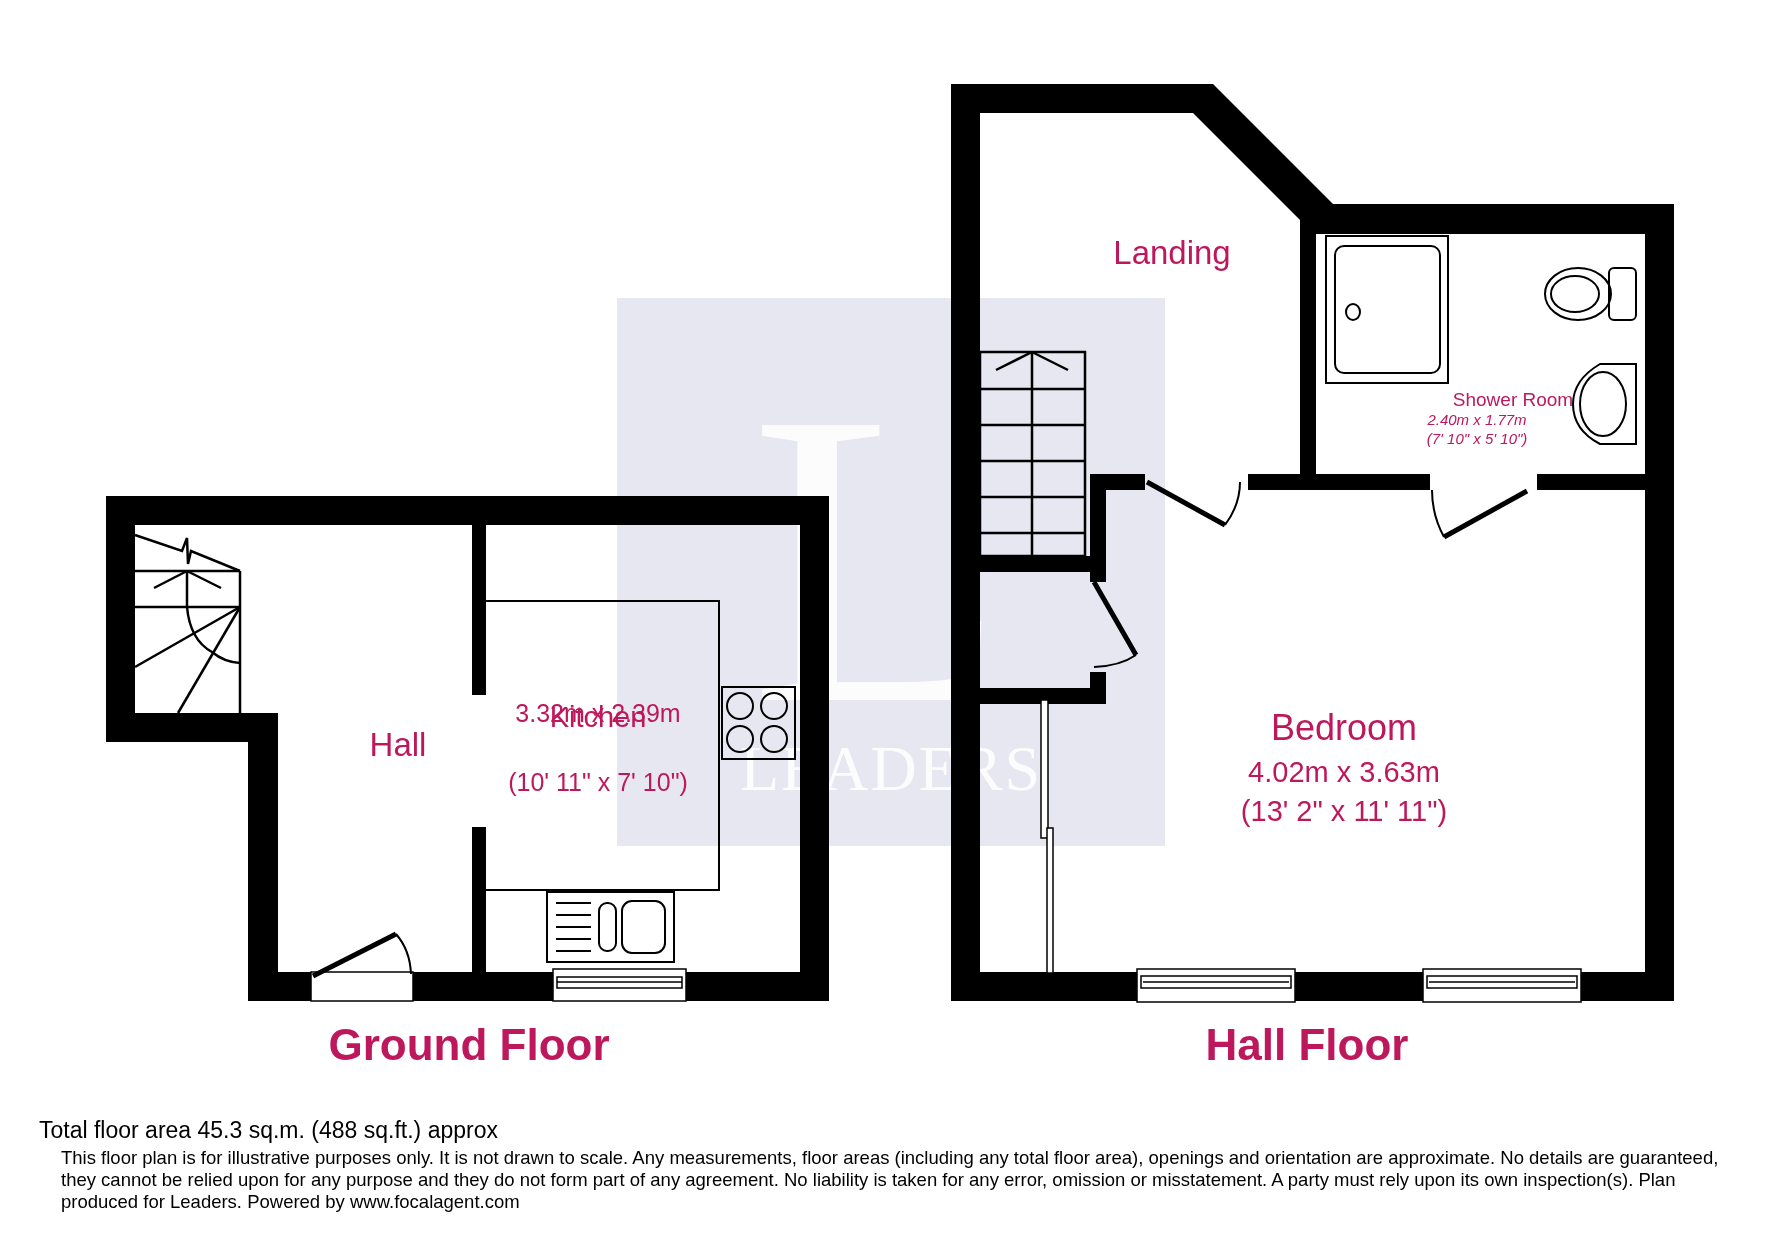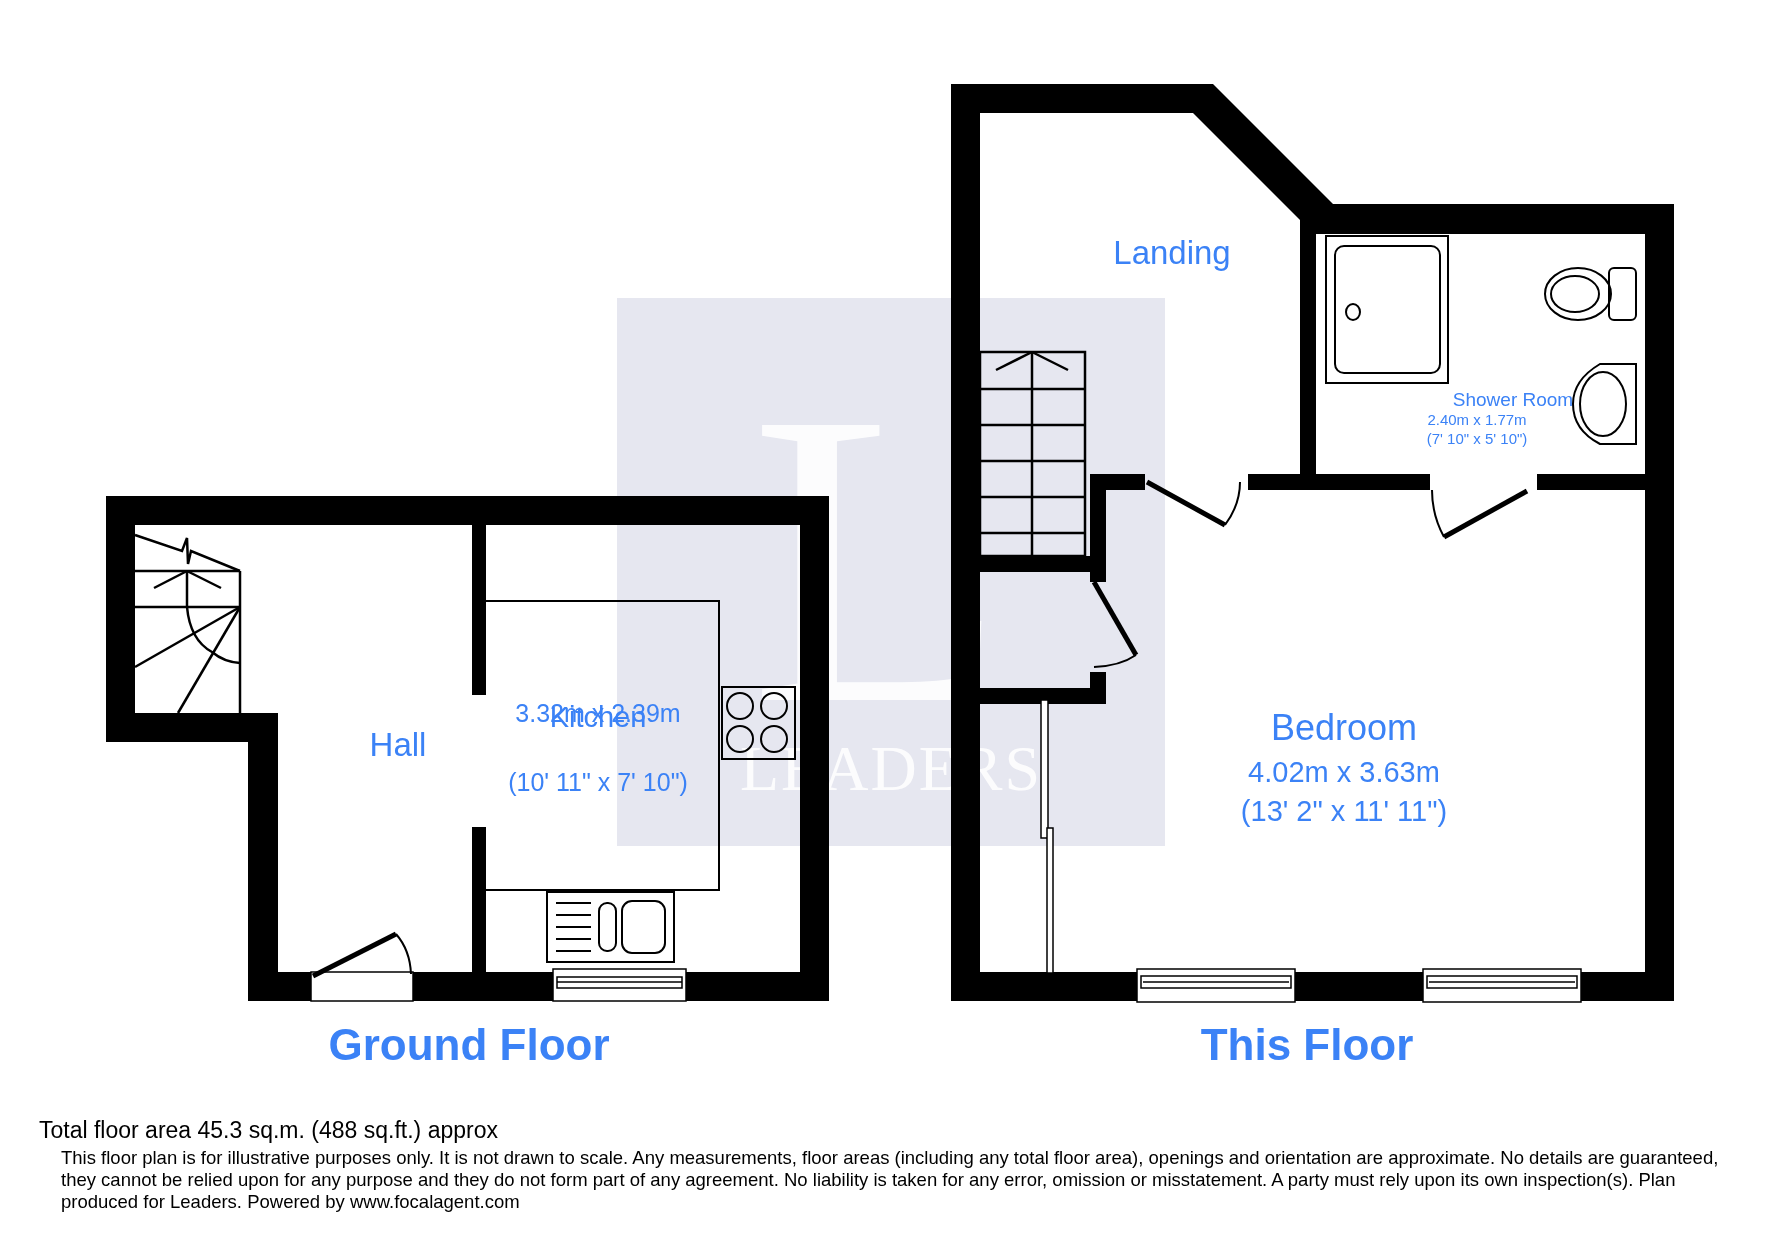--- a/index.html
+++ b/index.html
@@ -1,22 +1,22 @@
 <!DOCTYPE html>
 <html><head>
 <meta charset="utf-8">
 <style>
   html,body{margin:0;padding:0;background:#ffffff;}
   body{width:1771px;height:1240px;position:relative;overflow:hidden;font-family:"Liberation Sans",sans-serif;}
   #plan{position:absolute;left:0;top:0;width:1771px;height:1240px;}
-  .lbl{position:absolute;color:#3b82f6;white-space:nowrap;text-align:left;transform:translateX(-50%);line-height:1.15;}
+  .lbl{position:absolute;color:#be185d;white-space:nowrap;text-align:left;transform:translateX(-50%);line-height:1.15;}
   .room-name{font-size:33px;}
   .room-dim{font-size:25px;}
   .small-name{font-size:19px;}
-  .small-dim{font-size:15px;}
+  .small-dim{font-size:15px;font-style:italic;}
   .floor-title{font-size:44px;font-weight:bold;}
   .total{position:absolute;left:39px;top:1117px;font-size:23px;}
   .disclaimer{position:absolute;left:61px;top:1147px;width:1690px;font-size:18.5px;line-height:22px;}
 </style>
 </head>
 <body>
 
 <svg id="plan" viewBox="0 0 1771 1240" xmlns="http://www.w3.org/2000/svg">
 
   <g>
@@ -179,16 +179,16 @@
 
 <div class="lbl small-name" style="left:1477px;top:389px;margin-left:36px;">Shower Room</div>
 <div class="lbl small-dim" style="left:1477px;top:411px;">2.40m x 1.77m</div>
 <div class="lbl small-dim" style="left:1477px;top:430px;">(7' 10" x 5' 10")</div>
 
 <div class="lbl room-name" style="left:1344px;top:707px;font-size:36px;">Bedroom</div>
 <div class="lbl room-dim" style="left:1344px;top:756px;font-size:29px;">4.02m x 3.63m</div>
 <div class="lbl room-dim" style="left:1344px;top:795px;font-size:29px;">(13' 2" x 11' 11")</div>
 
 <div class="lbl floor-title" style="left:469px;top:1020px;">Ground Floor</div>
-<div class="lbl floor-title" style="left:1307px;top:1020px;">This Floor</div>
+<div class="lbl floor-title" style="left:1307px;top:1020px;">Hall Floor</div>
 
 <div class="total">Total floor area 45.3 sq.m. (488 sq.ft.) approx</div>
 <div class="disclaimer">This floor plan is for illustrative purposes only. It is not drawn to scale. Any measurements, floor areas (including any total floor area), openings and orientation are approximate. No details are guaranteed, they cannot be relied upon for any purpose and they do not form part of any agreement. No liability is taken for any error, omission or misstatement. A party must rely upon its own inspection(s). Plan produced for Leaders. Powered by www.focalagent.com</div>
 
 </body></html>

